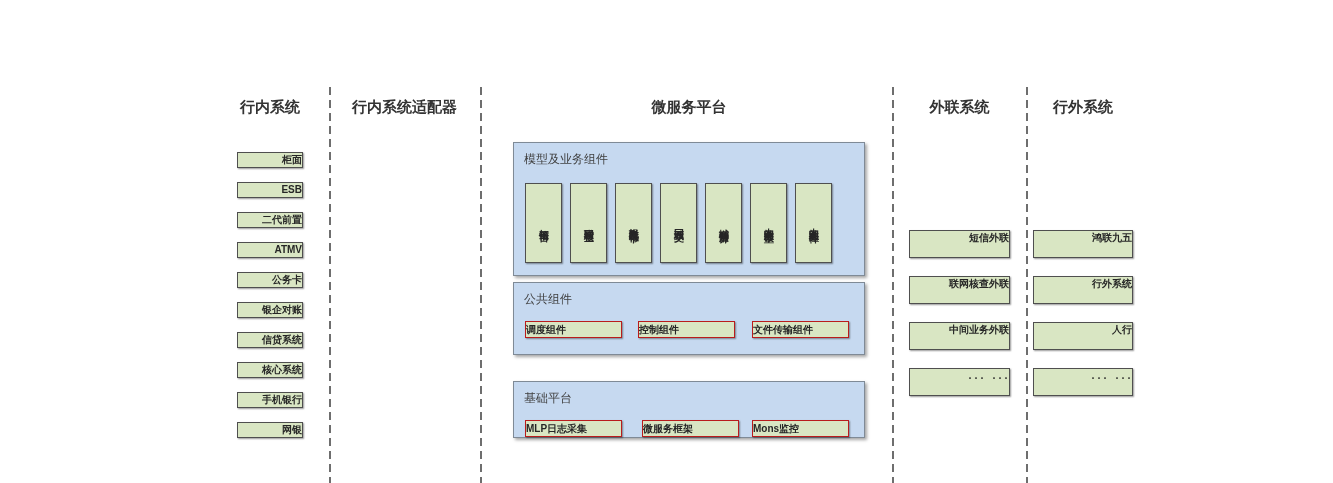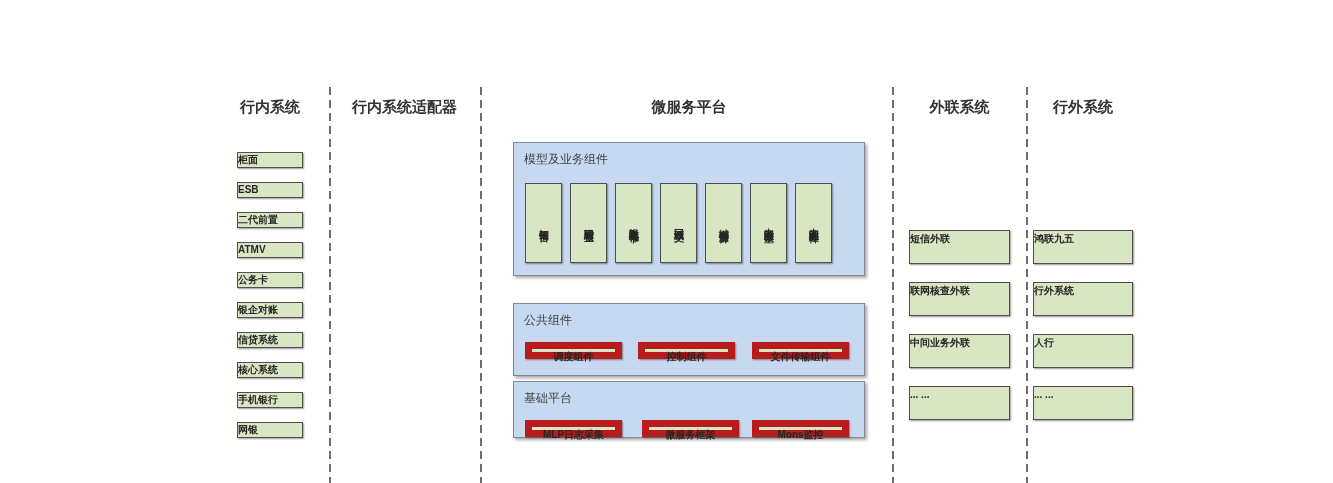--- a/index.html
+++ b/index.html
@@ -16,47 +16,47 @@
     background:repeating-linear-gradient(to bottom,#6e6e6e 0 8px,transparent 8px 13px);
   }
   .stack{position:absolute;display:flex;flex-direction:column;}
   .stack.s30{gap:14px;}
   .stack.s36{gap:18px;}
   .gbox{
     box-sizing:border-box;height:16px;width:100%;
     background:#d9e6c3;border:1px solid #4f4f4f;
     box-shadow:1px 1px 1.5px rgba(0,0,0,0.40);
     font-size:10px;font-weight:bold;color:#262626;
-    text-align:left;line-height:14px;white-space:nowrap;overflow:hidden;
+    text-align:right;line-height:14px;white-space:nowrap;overflow:hidden;
   }
-  .gbox.tall{height:34px;line-height:16px;}
+  .gbox.tall{height:28px;line-height:16px;font-family:Liberation Mono, monospace;}
   .panel{
     position:absolute;left:513px;width:352px;box-sizing:border-box;
     background:#c6d9f0;border:1px solid #7f8a96;
     box-shadow:2px 2px 3px rgba(0,0,0,0.35);
   }
   .panel-label{
     position:absolute;left:10px;top:8px;font-size:12px;color:#3f3f3f;white-space:nowrap;
   }
   .vbox{
     position:absolute;top:40px;width:37px;height:80px;box-sizing:border-box;
     background:#d9e6c3;border:1px solid #4f4f4f;
     box-shadow:1px 1px 1.5px rgba(0,0,0,0.40);
     display:flex;align-items:center;justify-content:center;
   }
   .vbox span{
     writing-mode:vertical-rl;text-orientation:upright;
     font-size:10px;font-weight:bold;color:#262626;letter-spacing:1px;line-height:1;
   }
   .hbox{
     position:absolute;top:38px;width:97px;height:17px;box-sizing:border-box;
-    background:#d9e6c3;border:7px solid #b91c1c;
+    background:#d9e6c3;border:1px solid #b91c1c;
     box-shadow:1px 1px 1.5px rgba(0,0,0,0.40);
     font-size:10px;font-weight:bold;color:#262626;
-    text-align:center;line-height:15px;white-space:nowrap;
+    line-height:15px;white-space:nowrap;
   }
   .bottom-line{position:absolute;left:0;right:0;top:474px;height:2px;background:#111;}
 </style>
 </head>
 <body>
 
 <div class="canvas">
 
   <div class="col-title" style="left:237px;width:66px">行内系统</div>
   <div class="col-title" style="left:352px;width:103px">行内系统适配器</div>
@@ -101,21 +101,21 @@
         <span>城商行清算</span>
       </div>
     <div class="vbox" style="left:236px">
         <span>中间业务模型</span>
       </div>
     <div class="vbox" style="left:281px">
         <span>中间业务组件</span>
       </div>
   </div>
 
-  <div class="panel" style="top:259px;height:73px">
+  <div class="panel" style="top:238px;height:73px">
     <div class="panel-label">公共组件</div>
     <div class="hbox" style="left:11px">调度组件</div>
     <div class="hbox" style="left:124px">控制组件</div>
     <div class="hbox" style="left:238px">文件传输组件</div>
   </div>
 
   <div class="panel" style="top:337px;height:57px">
     <div class="panel-label">基础平台</div>
     <div class="hbox" style="left:11px">MLP日志采集</div>
     <div class="hbox" style="left:128px">微服务框架</div>

